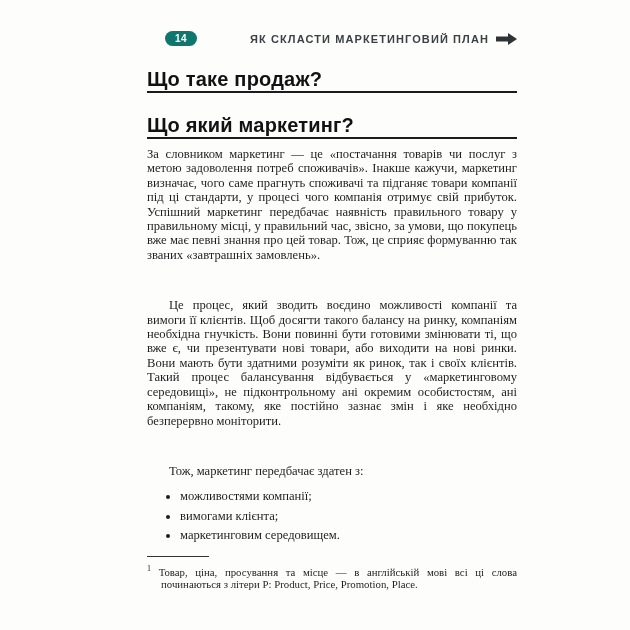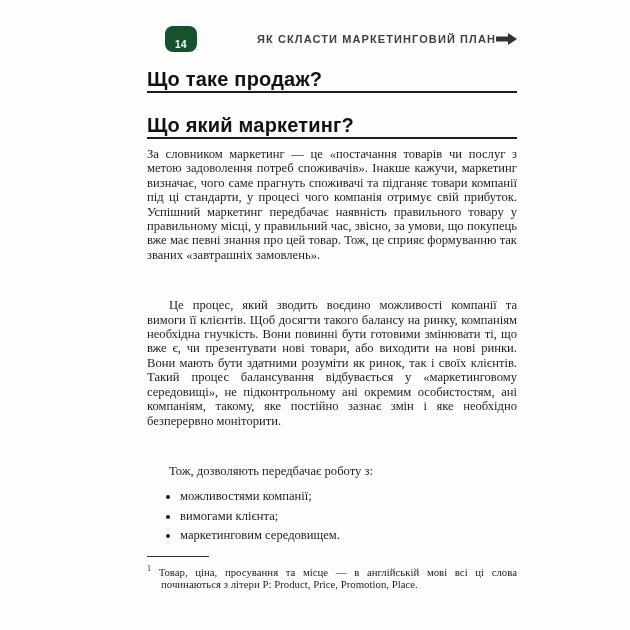--- a/index.html
+++ b/index.html
@@ -10,28 +10,28 @@
     font-family:"Liberation Serif", serif;
     color:#1f1f1f;
     overflow:hidden;
     box-sizing:border-box;
   }
   .content { width:370px; margin-left:147px; padding-top:30px; }
 
   
   .head-row { display:flex; align-items:center; justify-content:space-between; height:17px; }
   .page-badge {
-    background:#14532d; color:#ffffff;
+    background:#0f766e; color:#ffffff;
     font-family:"Liberation Sans", sans-serif;
     font-weight:bold; font-size:10px; line-height:1;
-    padding:14px 10px 2px; border-radius:8px;
+    padding:3px 10px 2px; border-radius:8px;
     margin-left:18px;
     letter-spacing:0.5px;
   }
-  .running { display:flex; align-items:center; }
+  .running { display:flex; align-items:center; gap:7px; }
   .running-title {
     font-family:"Liberation Sans", sans-serif;
     font-weight:bold; font-size:11px;
     letter-spacing:1.1px; color:#3c4145;
     white-space:nowrap;
   }
   .arrow-icon { display:inline-flex; align-items:center; }
 
   
   .section-heading {
@@ -92,21 +92,21 @@
 
     <h1 class="section-heading">Що таке продаж?</h1>
 
 
     <h1 class="section-heading">Що який маркетинг?</h1>
 
     <p class="body-p after-heading">За словником маркетинг — це «постачання товарів чи послуг з метою задоволення потреб споживачів». Інакше кажучи, маркетинг визначає, чого саме прагнуть споживачі та підганяє товари компанії під ці стандарти, у процесі чого компанія отримує свій прибуток. Успішний маркетинг передбачає наявність правильного товару у правильному місці, у правильний час, звісно, за умови, що покупець вже має певні знання про цей товар. Тож, це сприяє формуванню так званих «завтрашніх замовлень».</p>
 
     <p class="body-p indented">Це процес, який зводить воєдино можливості компанії та вимоги її клієнтів. Щоб досягти такого балансу на ринку, компаніям необхідна гнучкість. Вони повинні бути готовими змінювати ті, що вже є, чи презентувати нові товари, або виходити на нові ринки. Вони мають бути здатними розуміти як ринок, так і своїх клієнтів. Такий процес балансування відбувається у «маркетинговому середовищі», не підконтрольному ані окремим особистостям, ані компаніям, такому, яке постійно зазнає змін і яке необхідно безперервно моніторити.</p>
 
-    <p class="body-p indented">Тож, дозволяють передбачає роботу з:</p>
+    <p class="body-p indented">Тож, маркетинг передбачає здатен з:</p>
 
     <ul class="bullet-list">
       <li>можливостями компанії;</li>
       <li>вимогами клієнта;</li>
       <li>маркетинговим середовищем.</li>
     </ul>
 
 
     <div class="footnote">
       <div class="fn-rule"></div>

